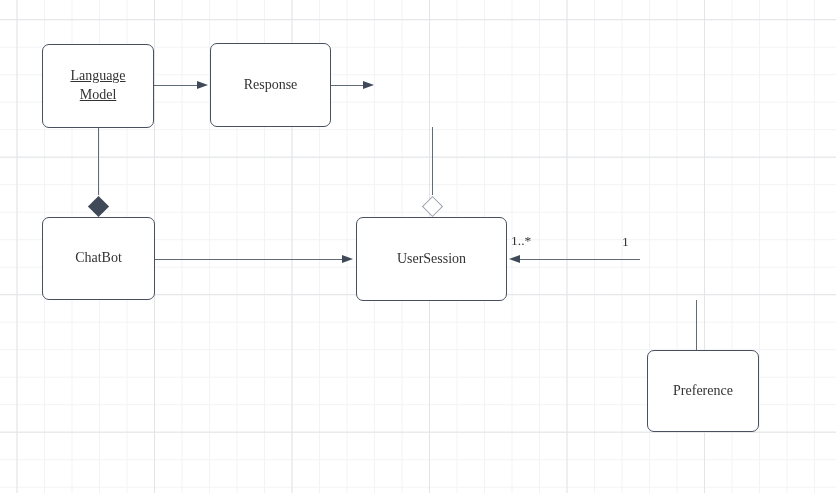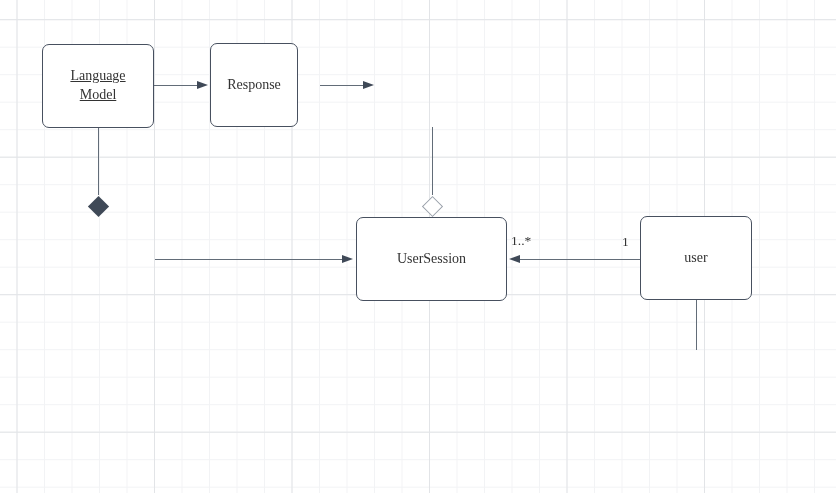--- a/index.html
+++ b/index.html
@@ -100,28 +100,31 @@
   </div>
 
   <div>
     <div class="line v-line" style="left:696px;top:300px;height:50px;"></div>
   </div>
 
   <div class="node" style="left:42px;top:44px;width:112px;height:84px;text-decoration:underline;">
     <div class="label wrap-narrow">Language Model</div>
   </div>
 
-  <div class="node" style="left:210px;top:43px;width:88px;height:84px;">
+  <div class="node" style="left:210px;top:43px;width:121px;height:84px;">
     <div class="label nowrap">Response</div>
   </div>
 
 
+  <div class="node" style="left:42px;top:217px;width:113px;height:83px;">
+    <div class="label nowrap">ChatBot</div>
+  </div>
 
   <div class="node" style="left:356px;top:217px;width:151px;height:84px;">
     <div class="label nowrap">UserSession</div>
   </div>
 
-  <div class="node" style="left:640px;top:216px;width:112px;height:84px;">
-    <div class="label nowrap">user</div>
+
+  <div class="node" style="left:647px;top:350px;width:112px;height:82px;">
+    <div class="label nowrap">Preference</div>
   </div>
-
 
 </div>
 
 </body></html>

